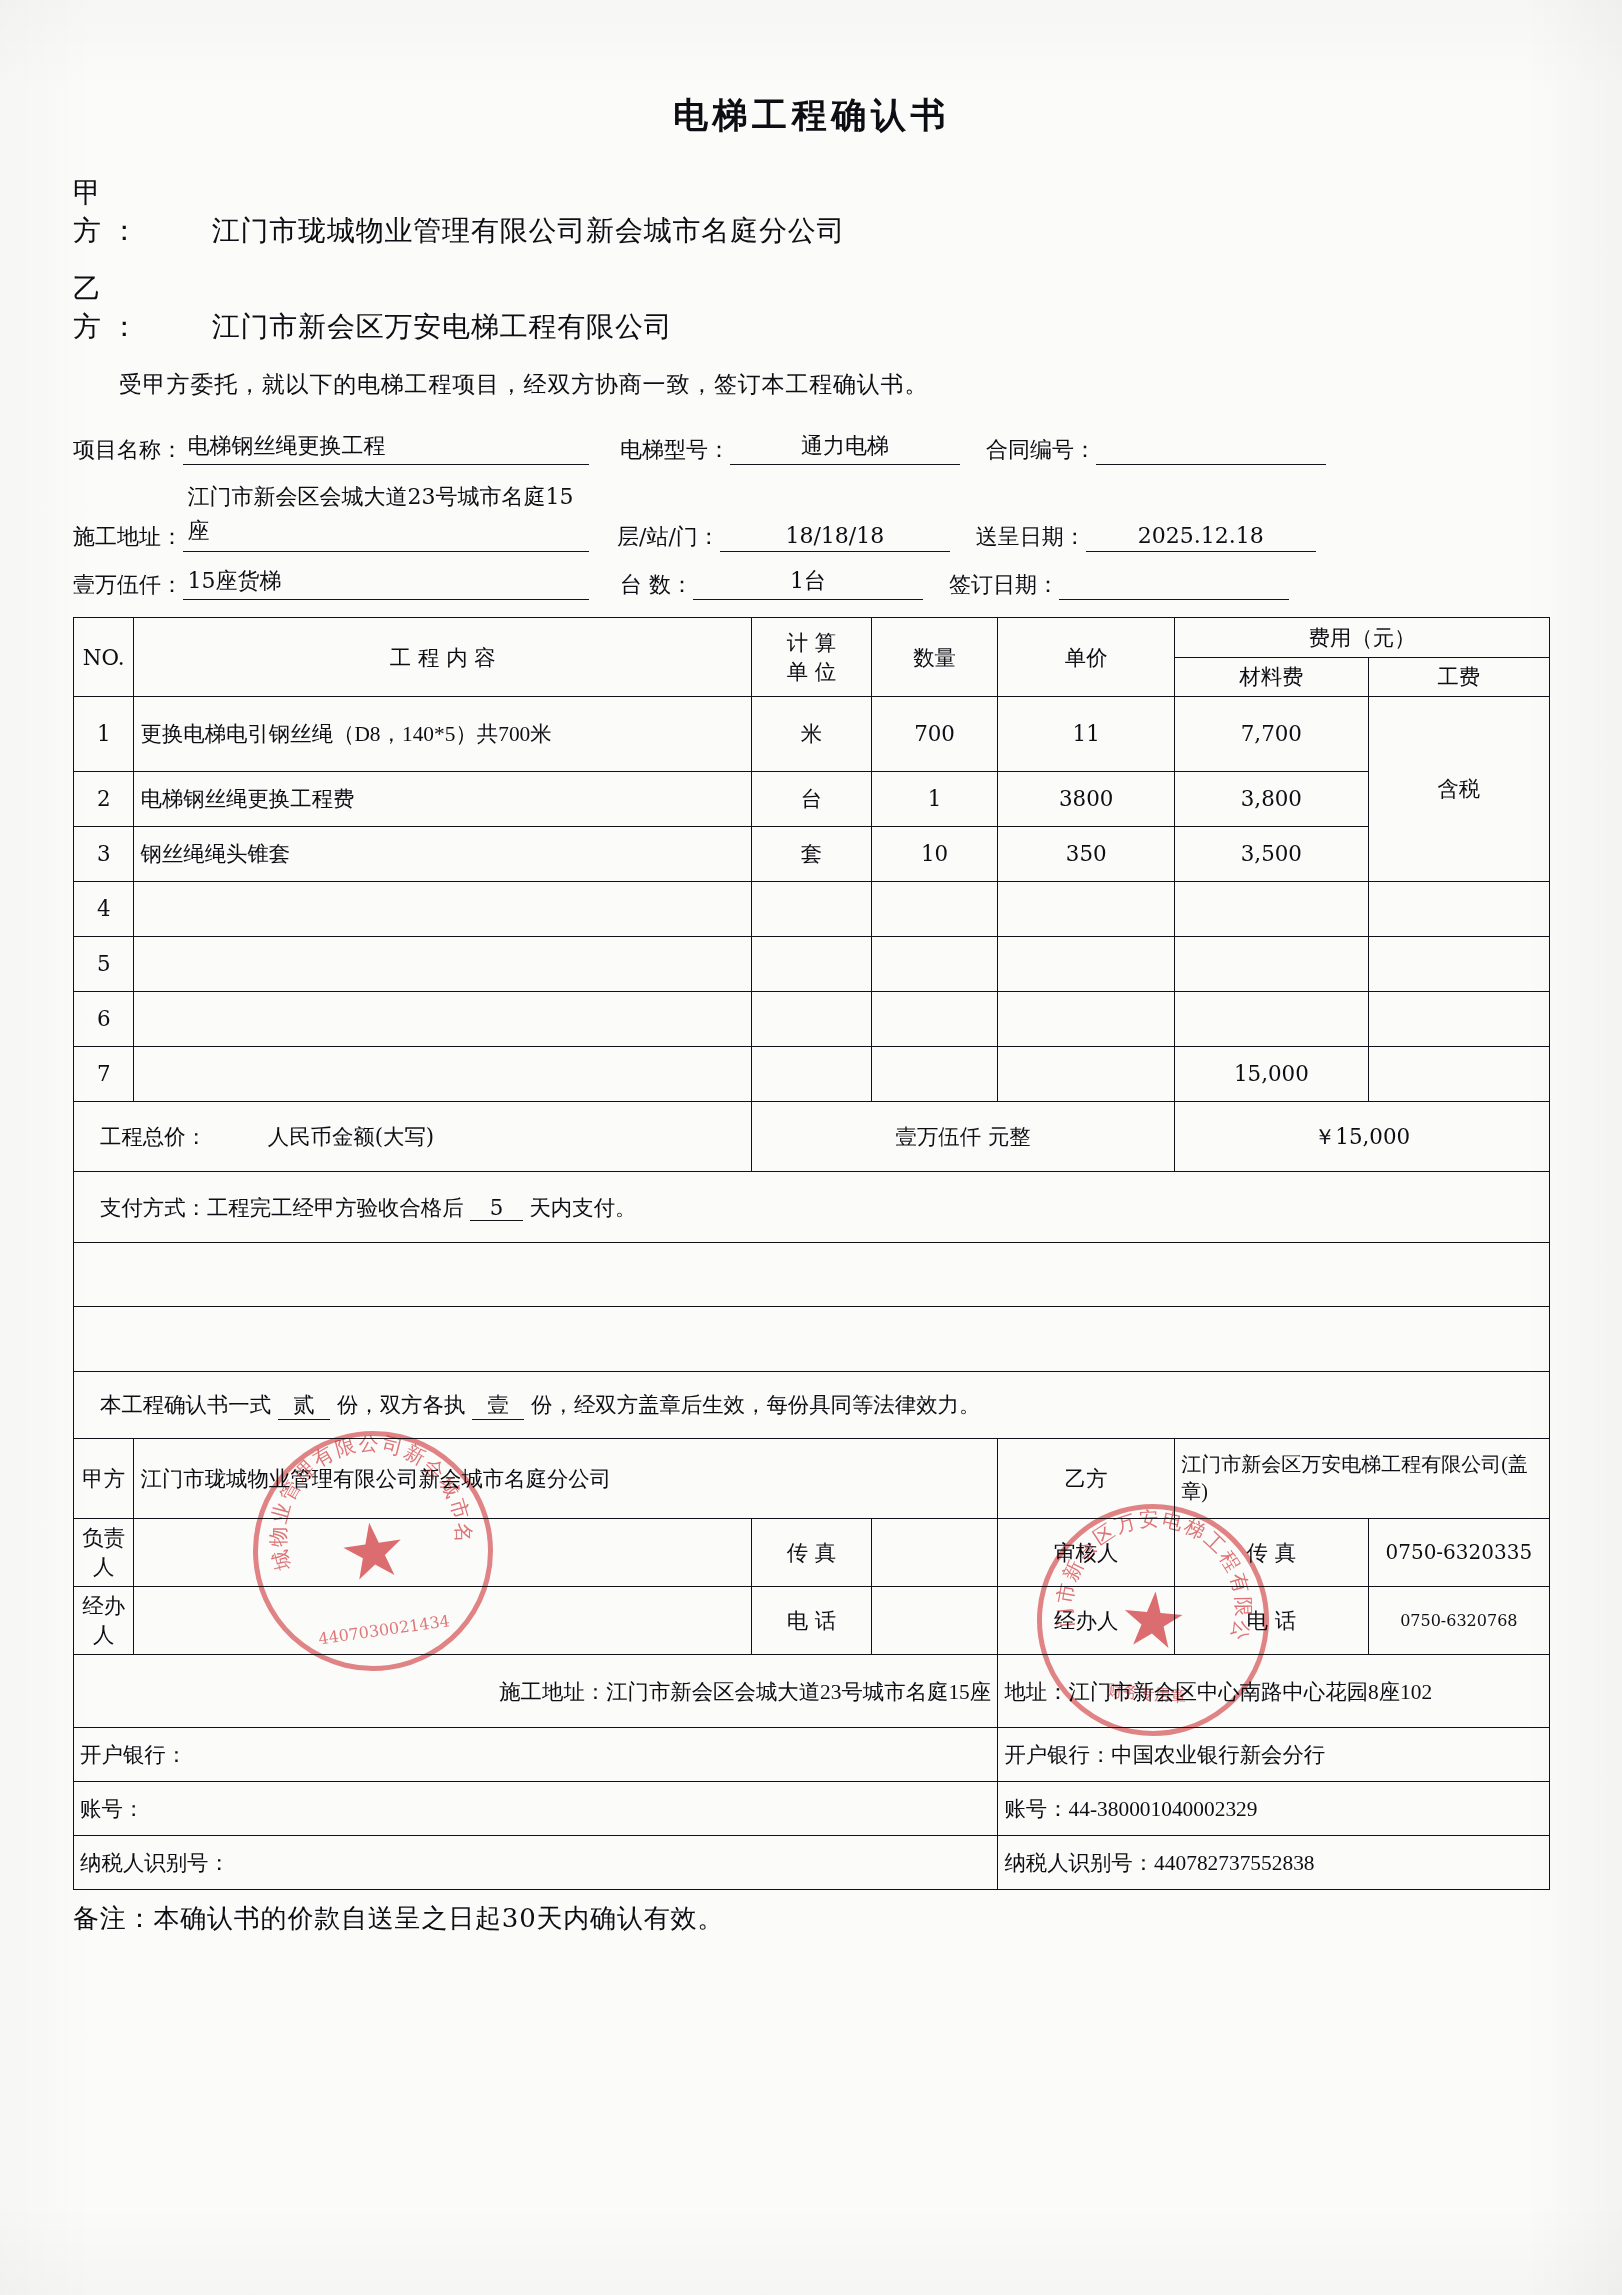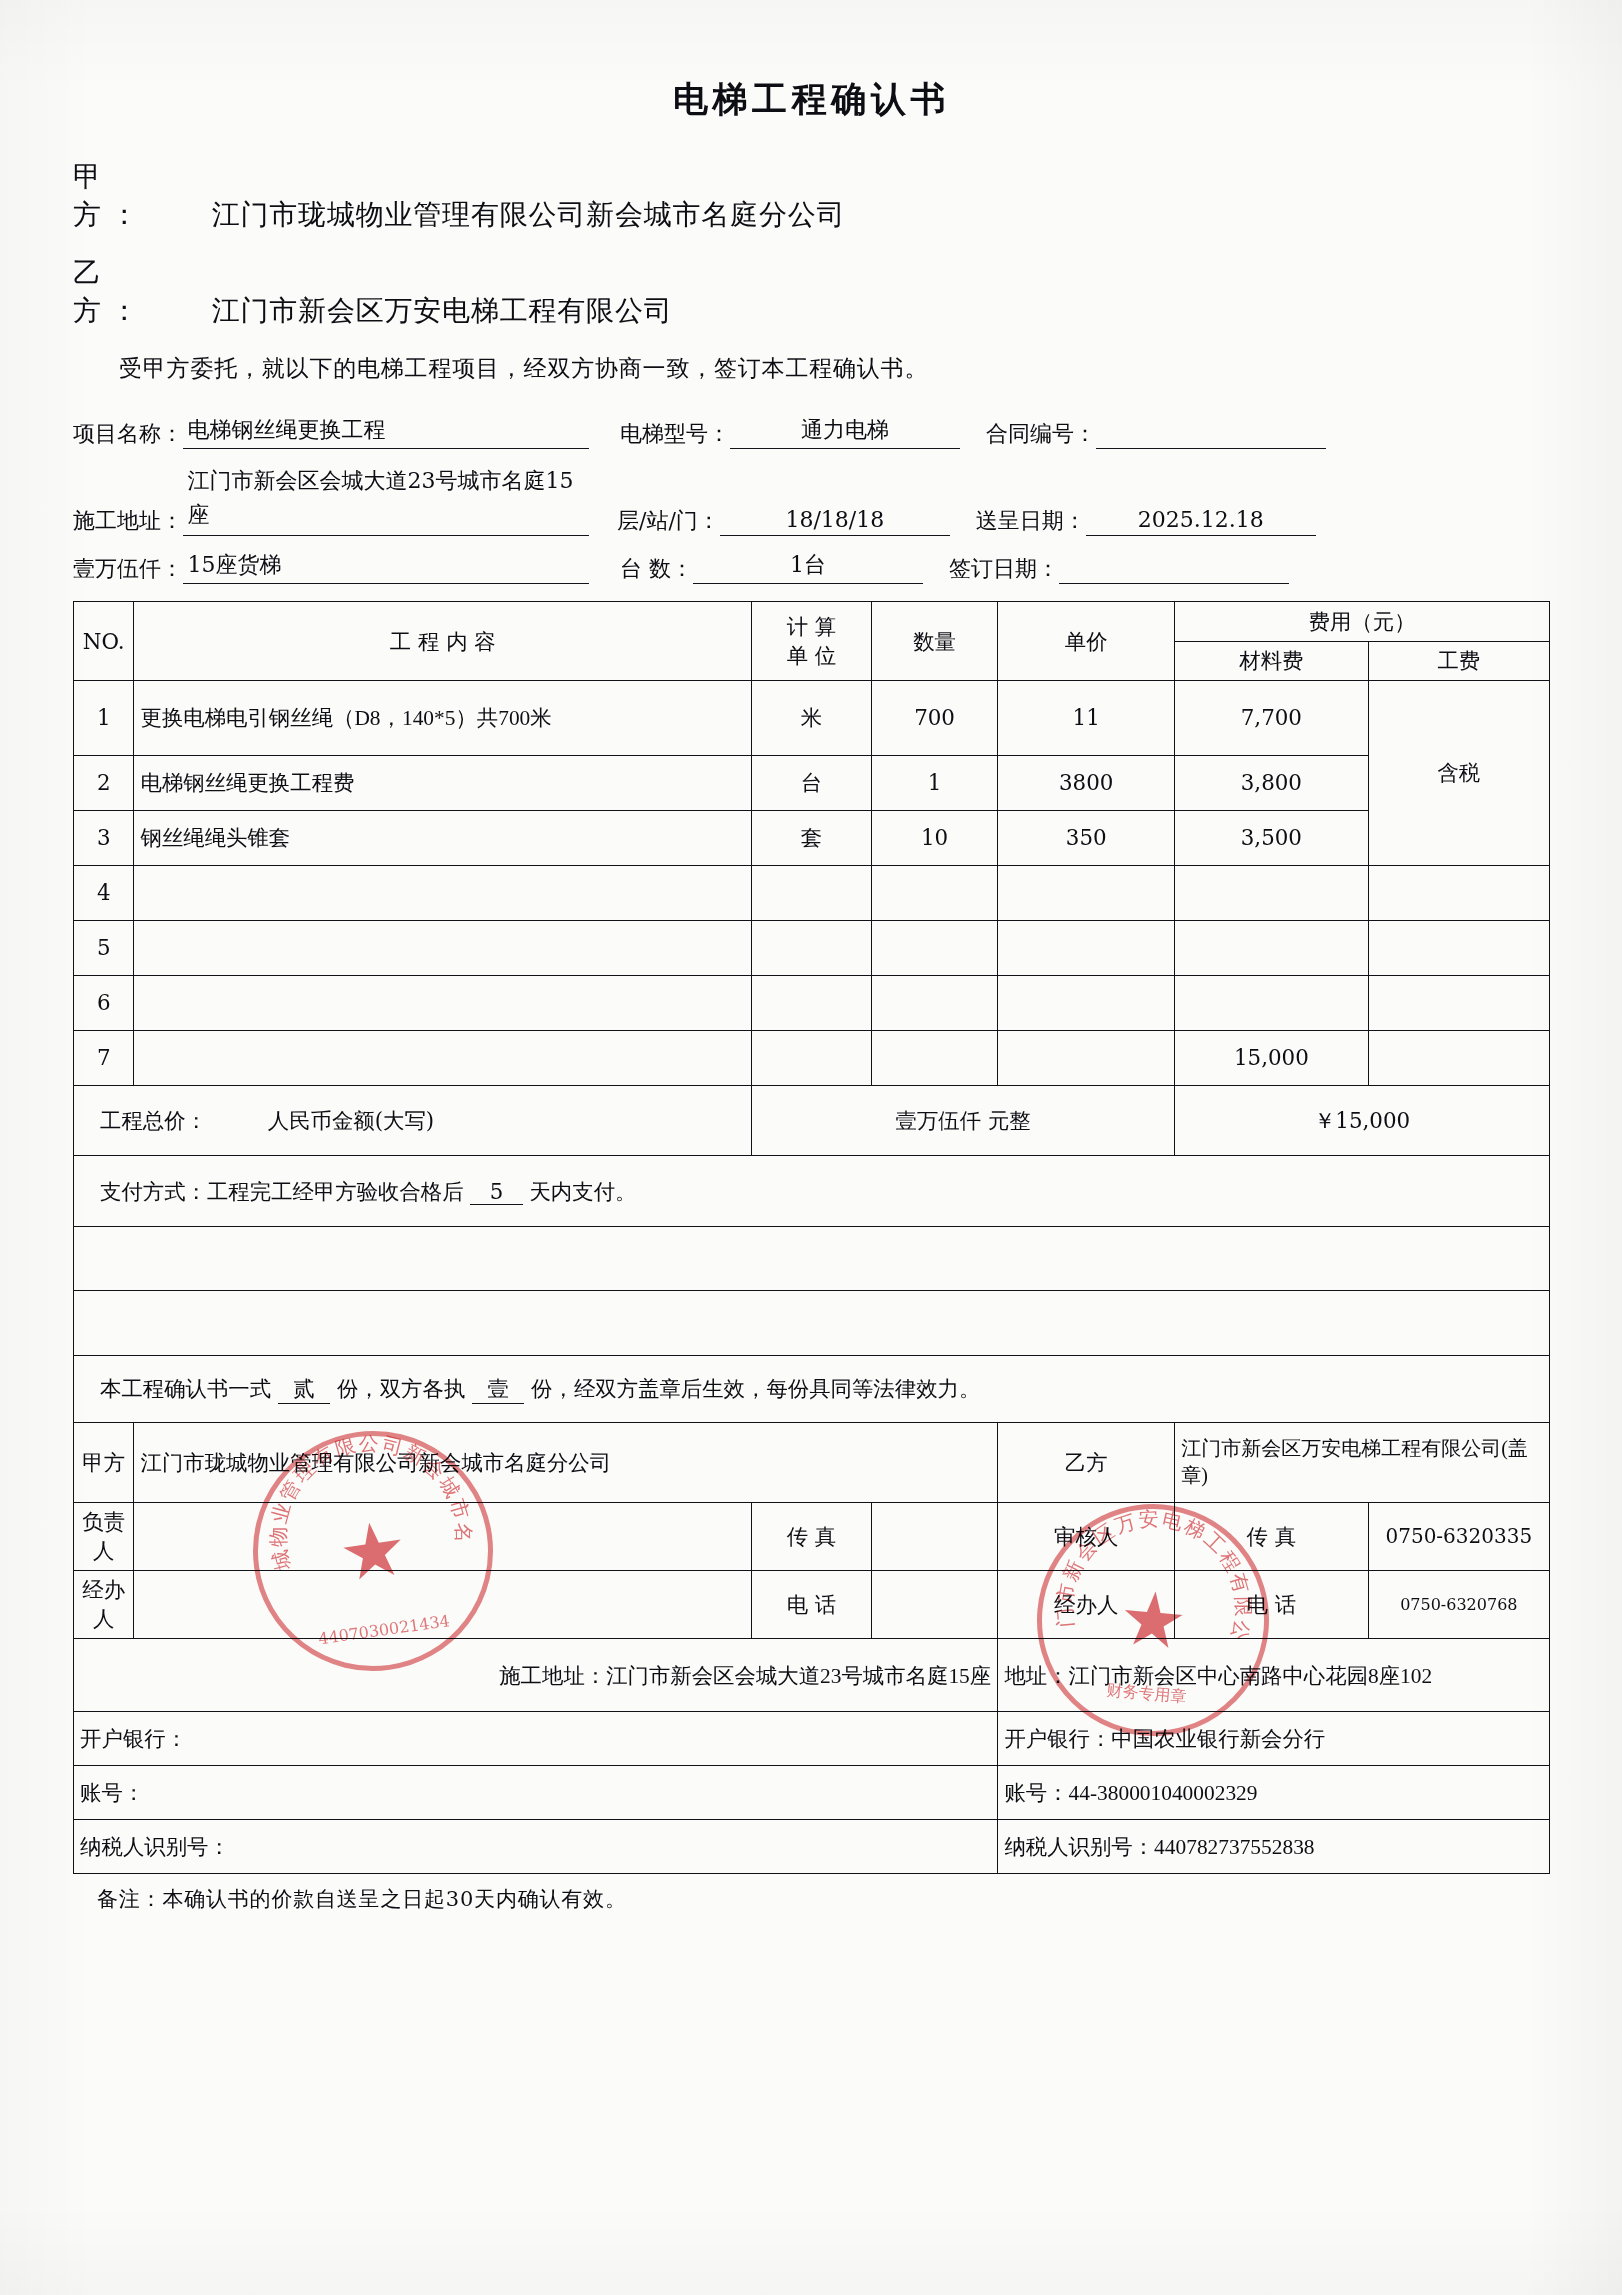--- a/index.html
+++ b/index.html
@@ -27,21 +27,21 @@
     content:"";
     position:absolute; inset:0;
     background:
       linear-gradient(90deg, rgba(0,0,0,0.02) 0%, rgba(0,0,0,0) 6%, rgba(0,0,0,0) 94%, rgba(0,0,0,0.03) 100%),
       linear-gradient(180deg, rgba(0,0,0,0.02) 0%, rgba(0,0,0,0) 4%, rgba(0,0,0,0) 96%, rgba(0,0,0,0.025) 100%);
     pointer-events:none;
   }
   .doc {
     position: absolute;
     left: 73px;
-    top: 76px;
+    top: 92px;
     width: 1477px;
   }
   .title {
     text-align: center;
     font-size: 35px;
     font-weight: bold;
     letter-spacing: 4.6px;
     margin-bottom: 35px;
     font-family: "DejaVu Serif", "Liberation Serif", serif;
   }
@@ -171,24 +171,23 @@
     position: absolute;
     left: 0;
     bottom: 26px;
     width: 100%;
     text-align: center;
     font-size: 16px;
     color: rgba(206, 32, 38, 0.6);
   }
 
   .footnote {
-    font-size: 21px;
+    font-size: 26px;
     margin-top: 10.7px;
     letter-spacing: 0.8px;
-    margin-left: 24px;
   }
 </style>
 </head>
 <body>
 
 <div class="page">
   <div class="doc">
 
     <div class="title">电梯工程确认书</div>
 

